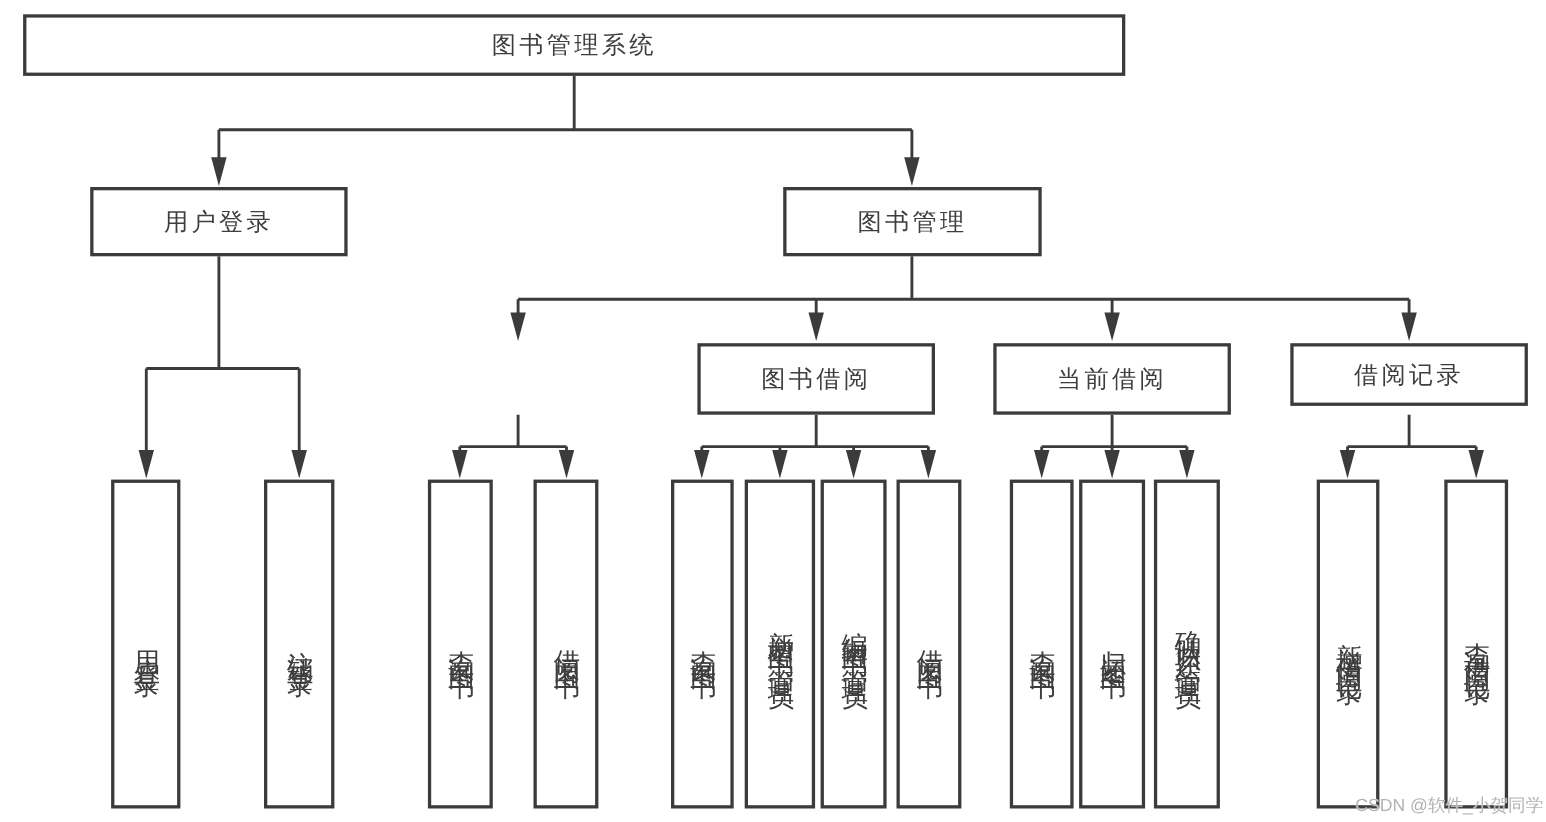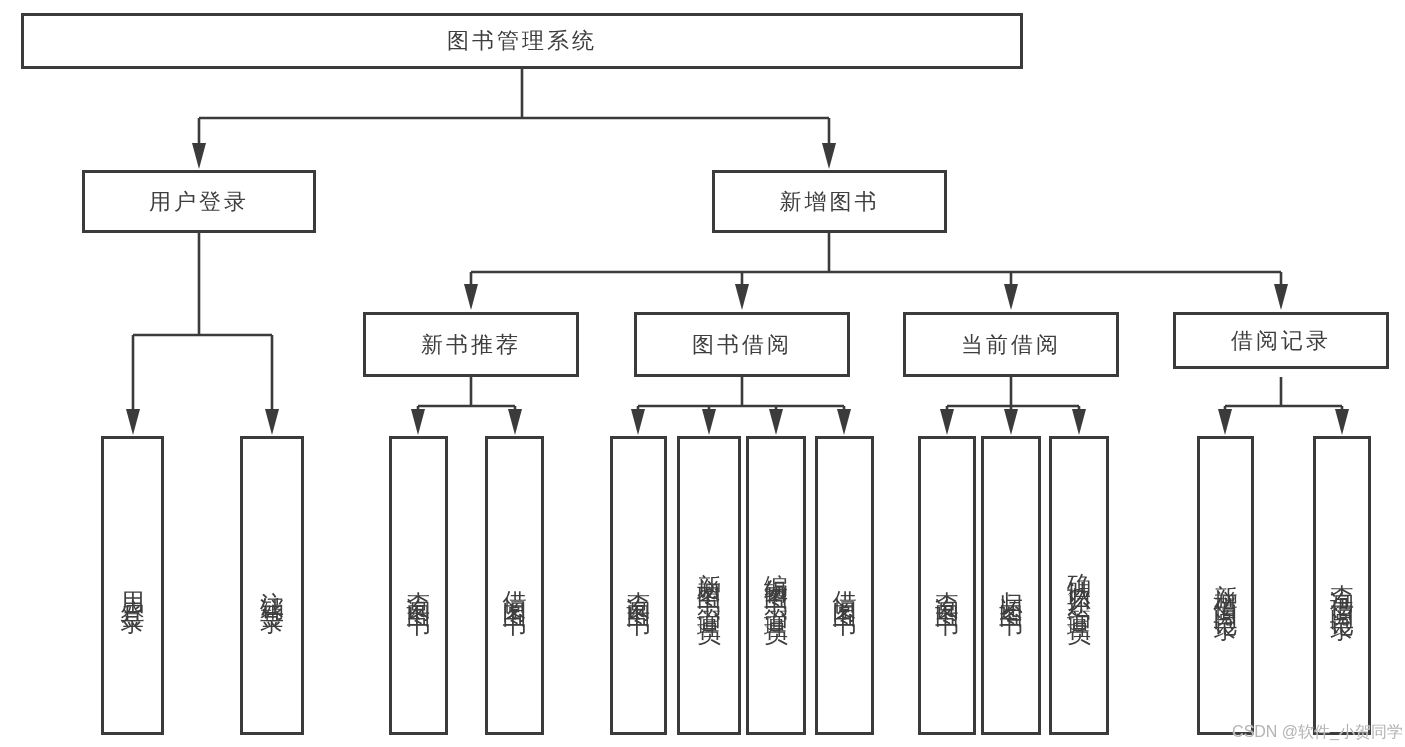--- a/index.html
+++ b/index.html
@@ -117,23 +117,22 @@
     <g>
       <path d="M1281 377 V406 M1225 406 H1342 M1225 406 V411 M1342 406 V411"></path>
       <polygon points="1225,435 1218,409 1232,409"></polygon>
       <polygon points="1342,435 1335,409 1349,409"></polygon>
     </g>
   </svg>
 
   <div class="node hbox" style="left:21px; top:13px; width:1002px; height:56px;">图书管理系统</div>
 
   <div class="node hbox" style="left:82px; top:170px; width:234px; height:63px;">用户登录</div>
-  <div class="node hbox" style="left:712px; top:170px; width:235px; height:63px;">新增图书</div>
+  <div class="node hbox" style="left:712px; top:170px; width:235px; height:63px;">图书管理</div>
 
-  <div class="node hbox" style="left:363px; top:312px; width:216px; height:65px;">新书推荐</div>
   <div class="node hbox" style="left:634px; top:312px; width:216px; height:65px;">图书借阅</div>
   <div class="node hbox" style="left:903px; top:312px; width:216px; height:65px;">当前借阅</div>
   <div class="node hbox" style="left:1173px; top:312px; width:216px; height:57px;">借阅记录</div>
 
   <div class="node vbox" style="left:101px; top:436px; width:63px; height:299px;">用户登录</div>
   <div class="node vbox" style="left:240px; top:436px; width:64px; height:299px;">注销登录</div>
 
   <div class="node vbox" style="left:389px; top:436px; width:59px; height:299px;">查询图书</div>
   <div class="node vbox" style="left:485px; top:436px; width:59px; height:299px;">借阅图书</div>
 

